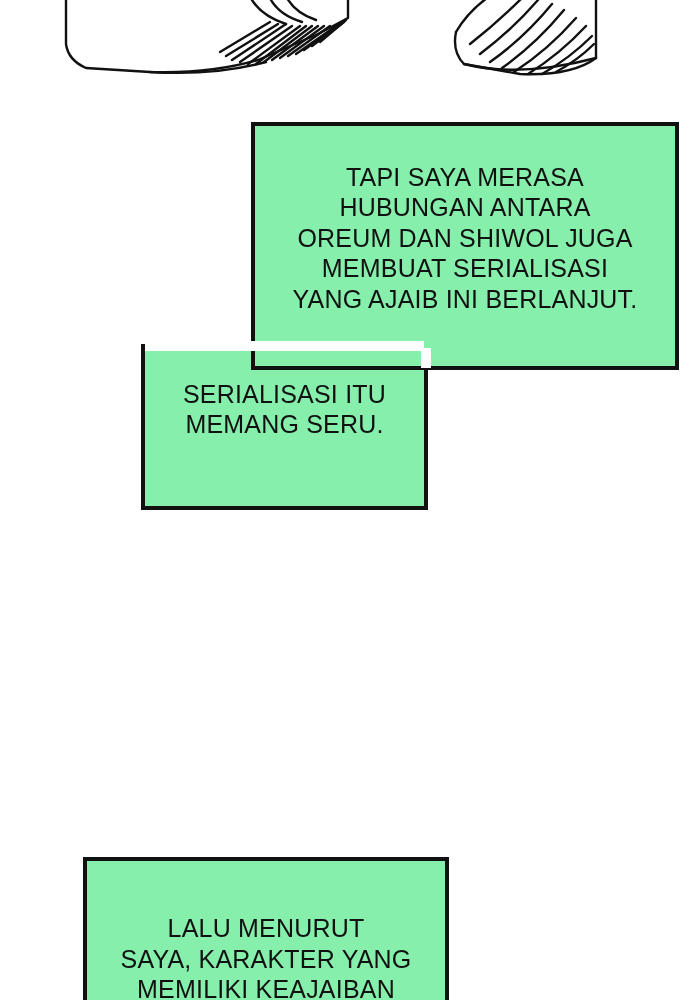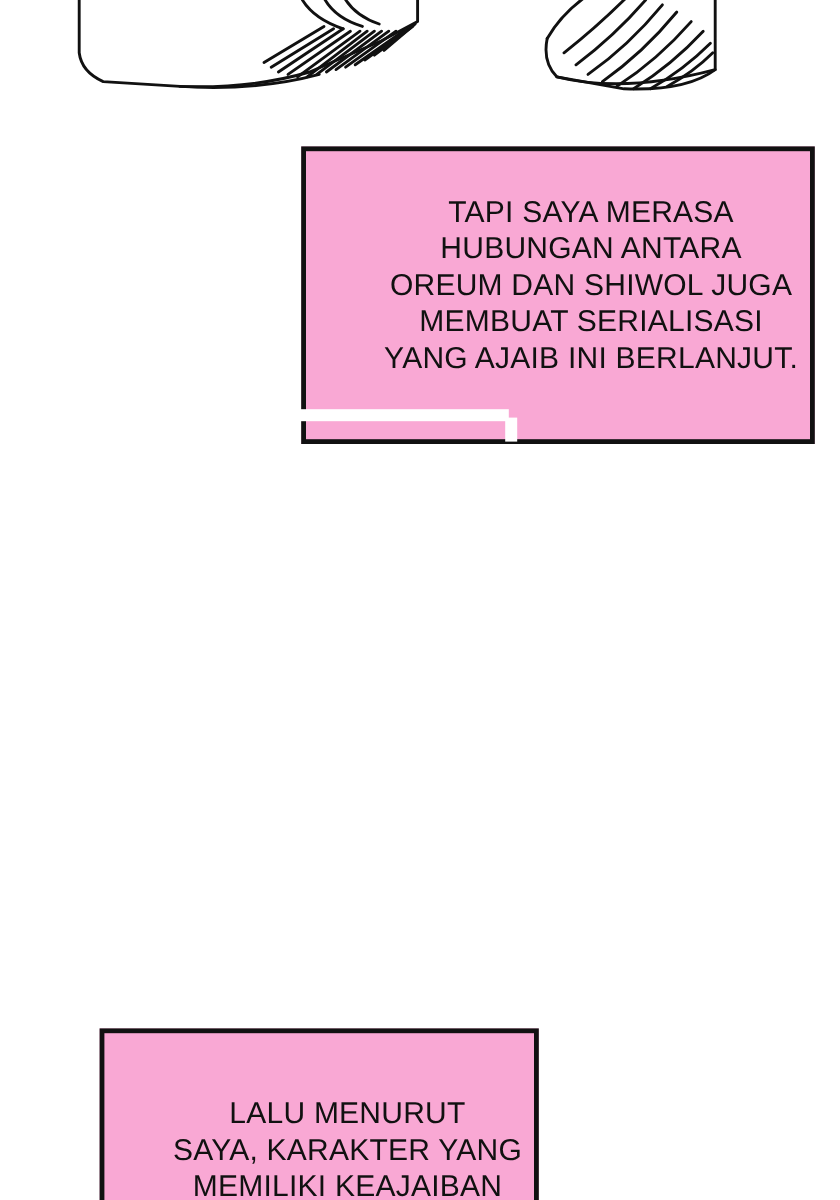--- a/index.html
+++ b/index.html
@@ -26,26 +26,26 @@
     position: absolute;
     left: 0;
     top: 0;
     width: 700px;
     height: 110px;
   }
 
   
   .balloon {
     position: absolute;
-    background: #f9a8d4;
+    background: #86efac;
     border: 4px solid #111111;
     box-sizing: border-box;
     display: flex;
     align-items: center;
-    justify-content: flex-end;
+    justify-content: center;
   }
 
   .balloon-text {
     text-align: center;
     line-height: 1.22;
     letter-spacing: 0.2px;
     white-space: pre-line;
     color: #111111;
   }
 
@@ -157,20 +157,24 @@
   </svg>
 
   <div class="balloon" id="balloon-1">
     <div class="balloon-text">TAPI SAYA MERASA
 HUBUNGAN ANTARA
 OREUM DAN SHIWOL JUGA
 MEMBUAT SERIALISASI
 YANG AJAIB INI BERLANJUT.</div>
   </div>
 
+  <div class="balloon" id="balloon-2">
+    <div class="balloon-text">SERIALISASI ITU
+MEMANG SERU.</div>
+  </div>
 
   <div class="merge-mask" id="mask-h"></div>
   <div class="merge-mask" id="mask-v"></div>
 
   <div class="balloon" id="balloon-3">
     <div class="balloon-text">LALU MENURUT
 SAYA, KARAKTER YANG
 MEMILIKI KEAJAIBAN</div>
   </div>
 

